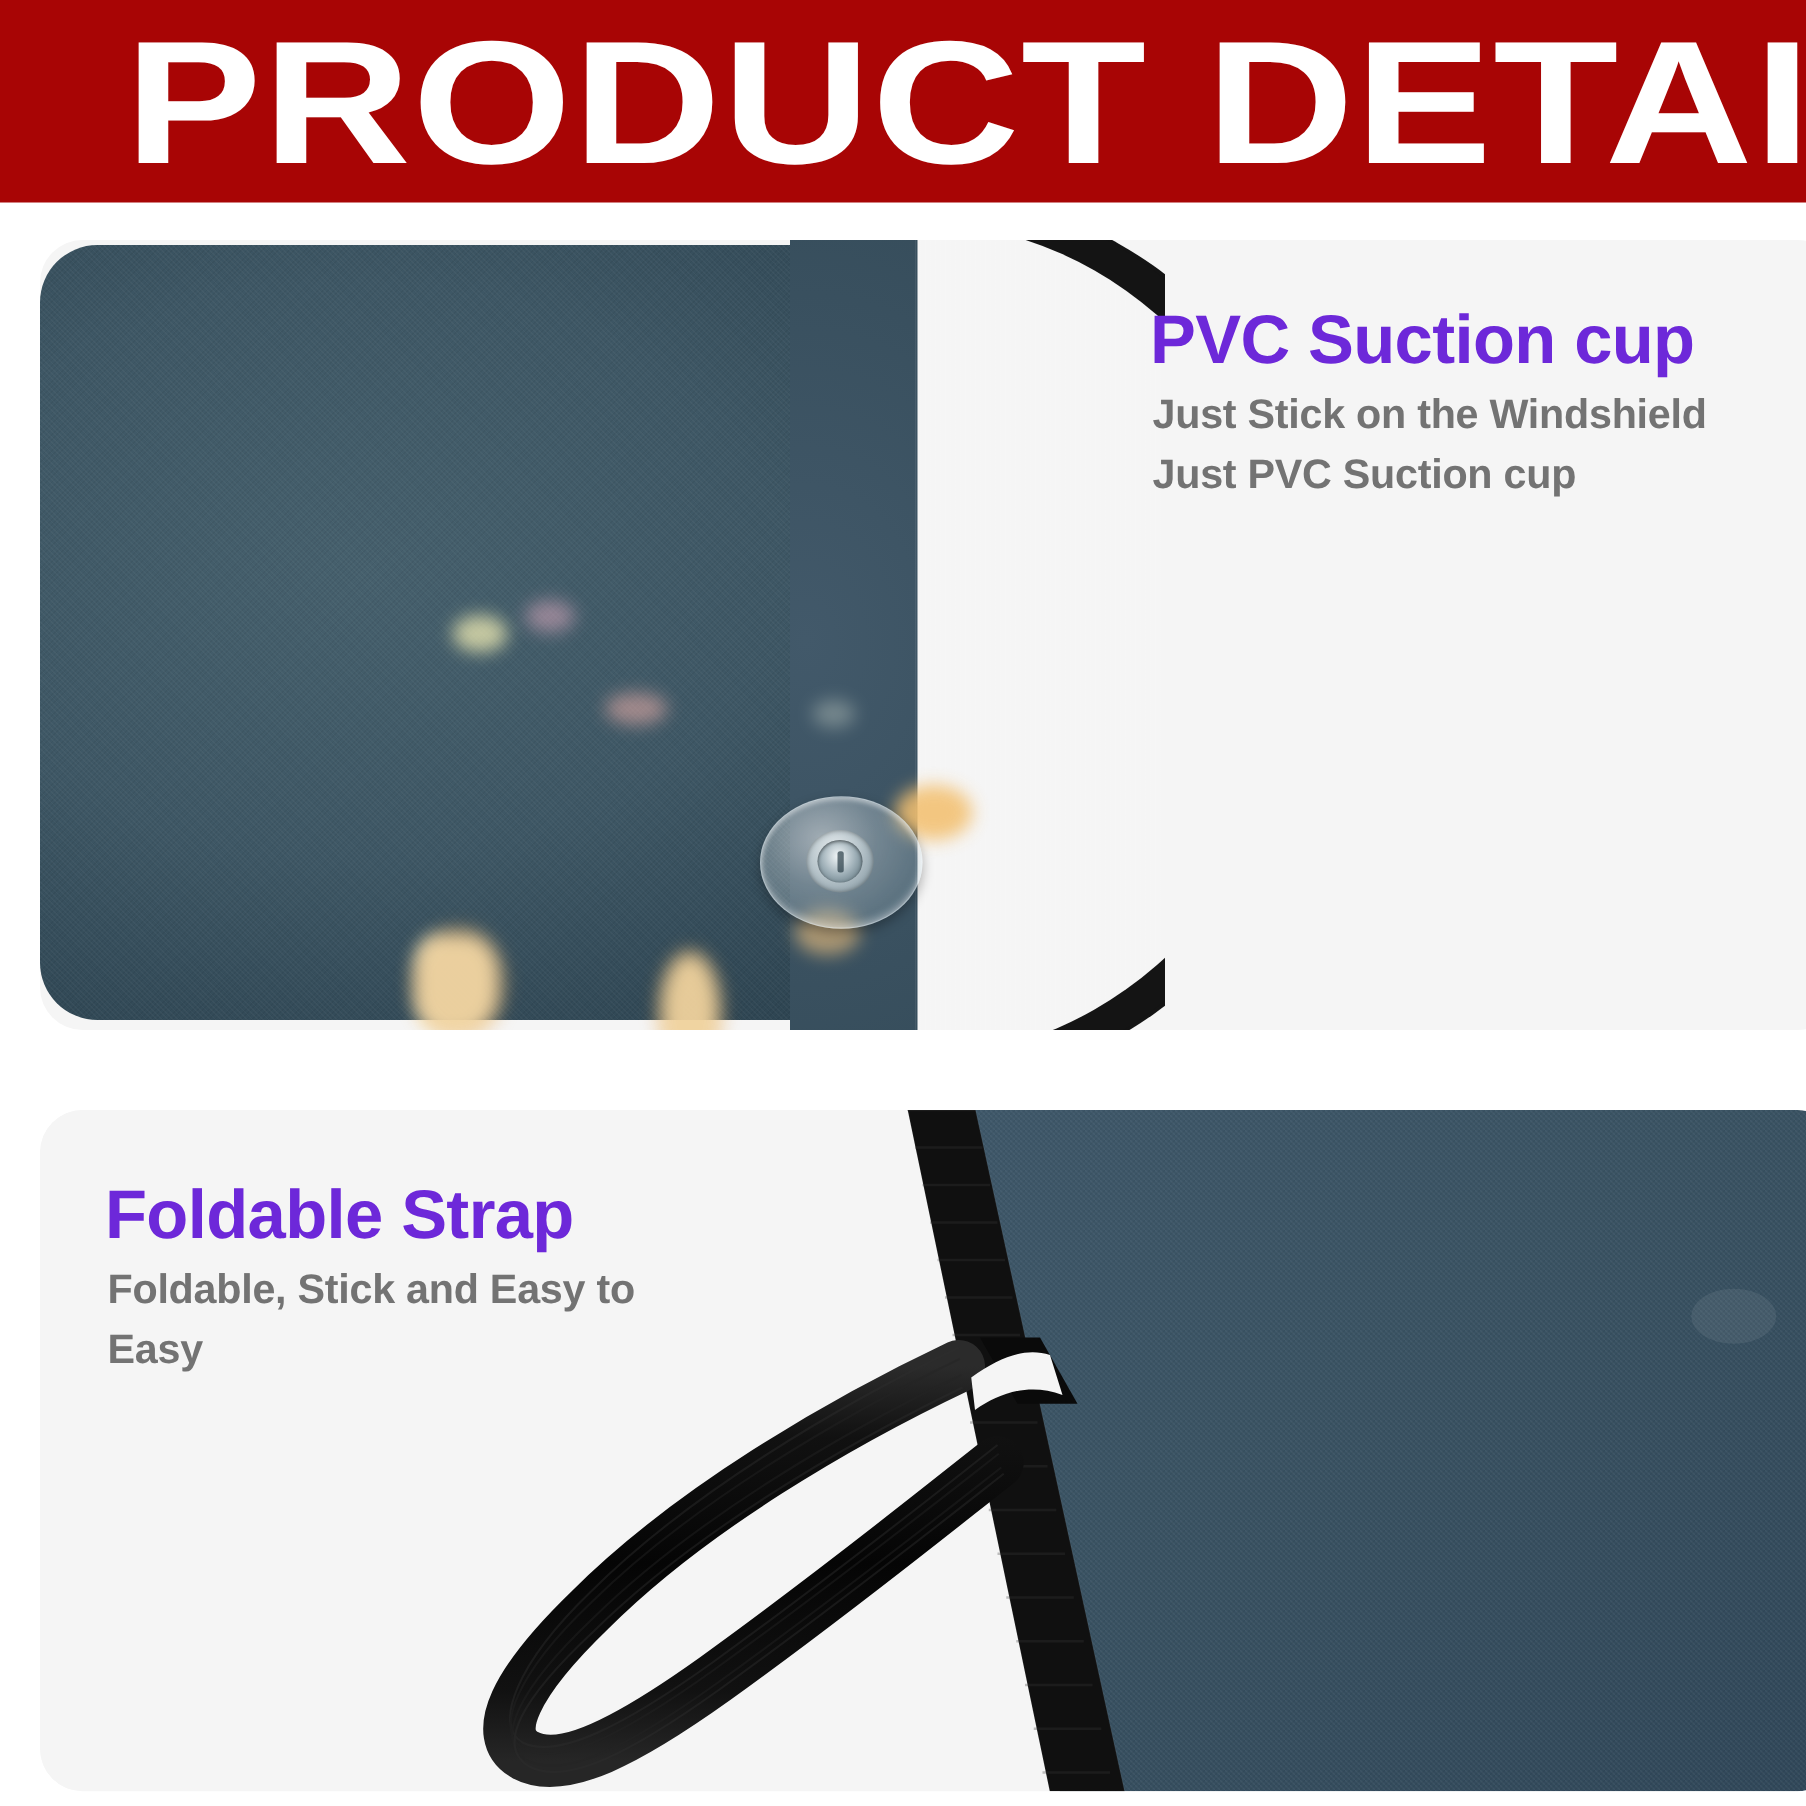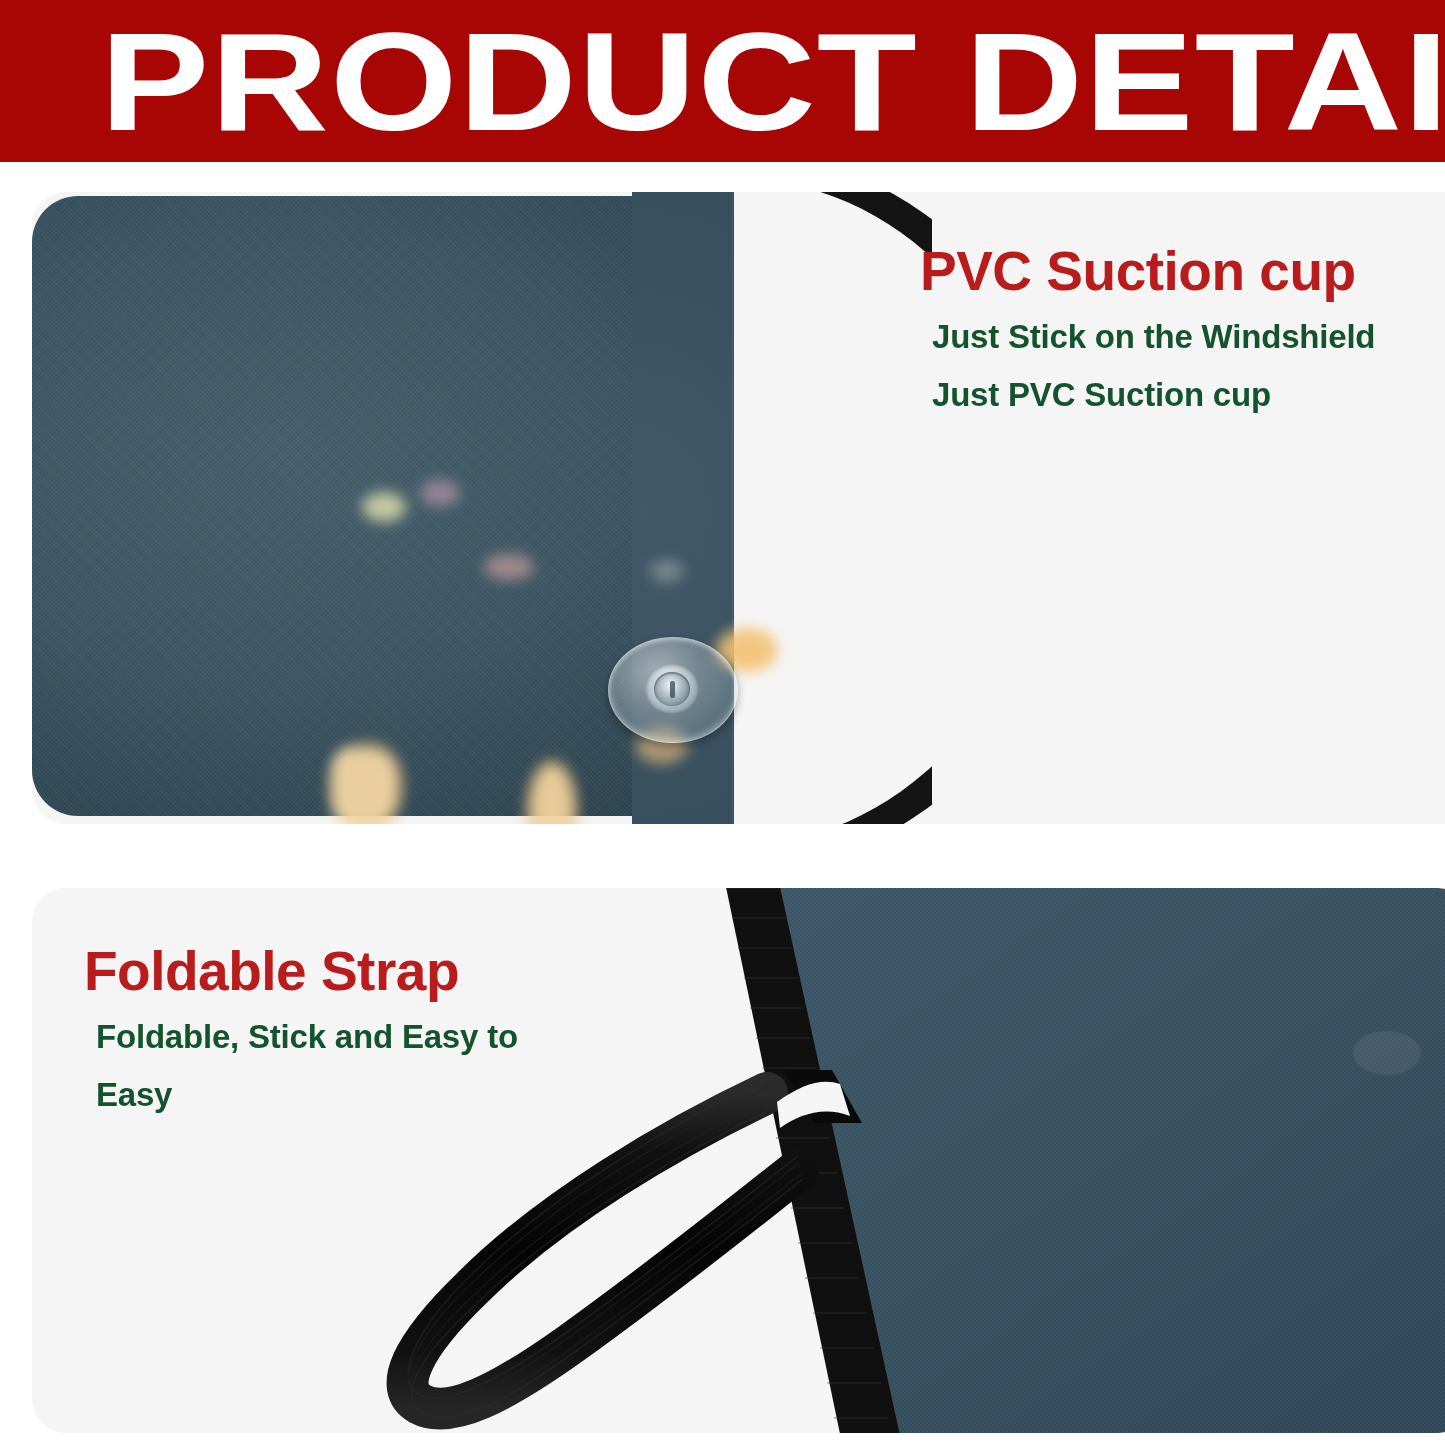--- a/index.html
+++ b/index.html
@@ -60,31 +60,31 @@
   }
 
   
   .text-block { position: absolute; }
   .block-one { left: 888px; top: 48px; width: 520px; }
   .block-two { left: 52px; top: 52px; width: 480px; }
 
   .feature-title {
     font-size: 55px;
     font-weight: 700;
-    color: #b91c1c;
+    color: #6d28d9;
     line-height: 62px;
     margin: 0 0 6px 0;
     letter-spacing: -0.5px;
   }
   .feature-sub {
     font-size: 33px;
     font-weight: 700;
-    color: #14532d;
+    color: #737373;
     line-height: 46px;
-    margin: 12px;
+    margin: 2px;
     letter-spacing: -0.2px;
   }
 
   
   .photo-one {
     position: absolute;
     left: 0;
     top: 0;
     width: 900px;
     height: 632px;

